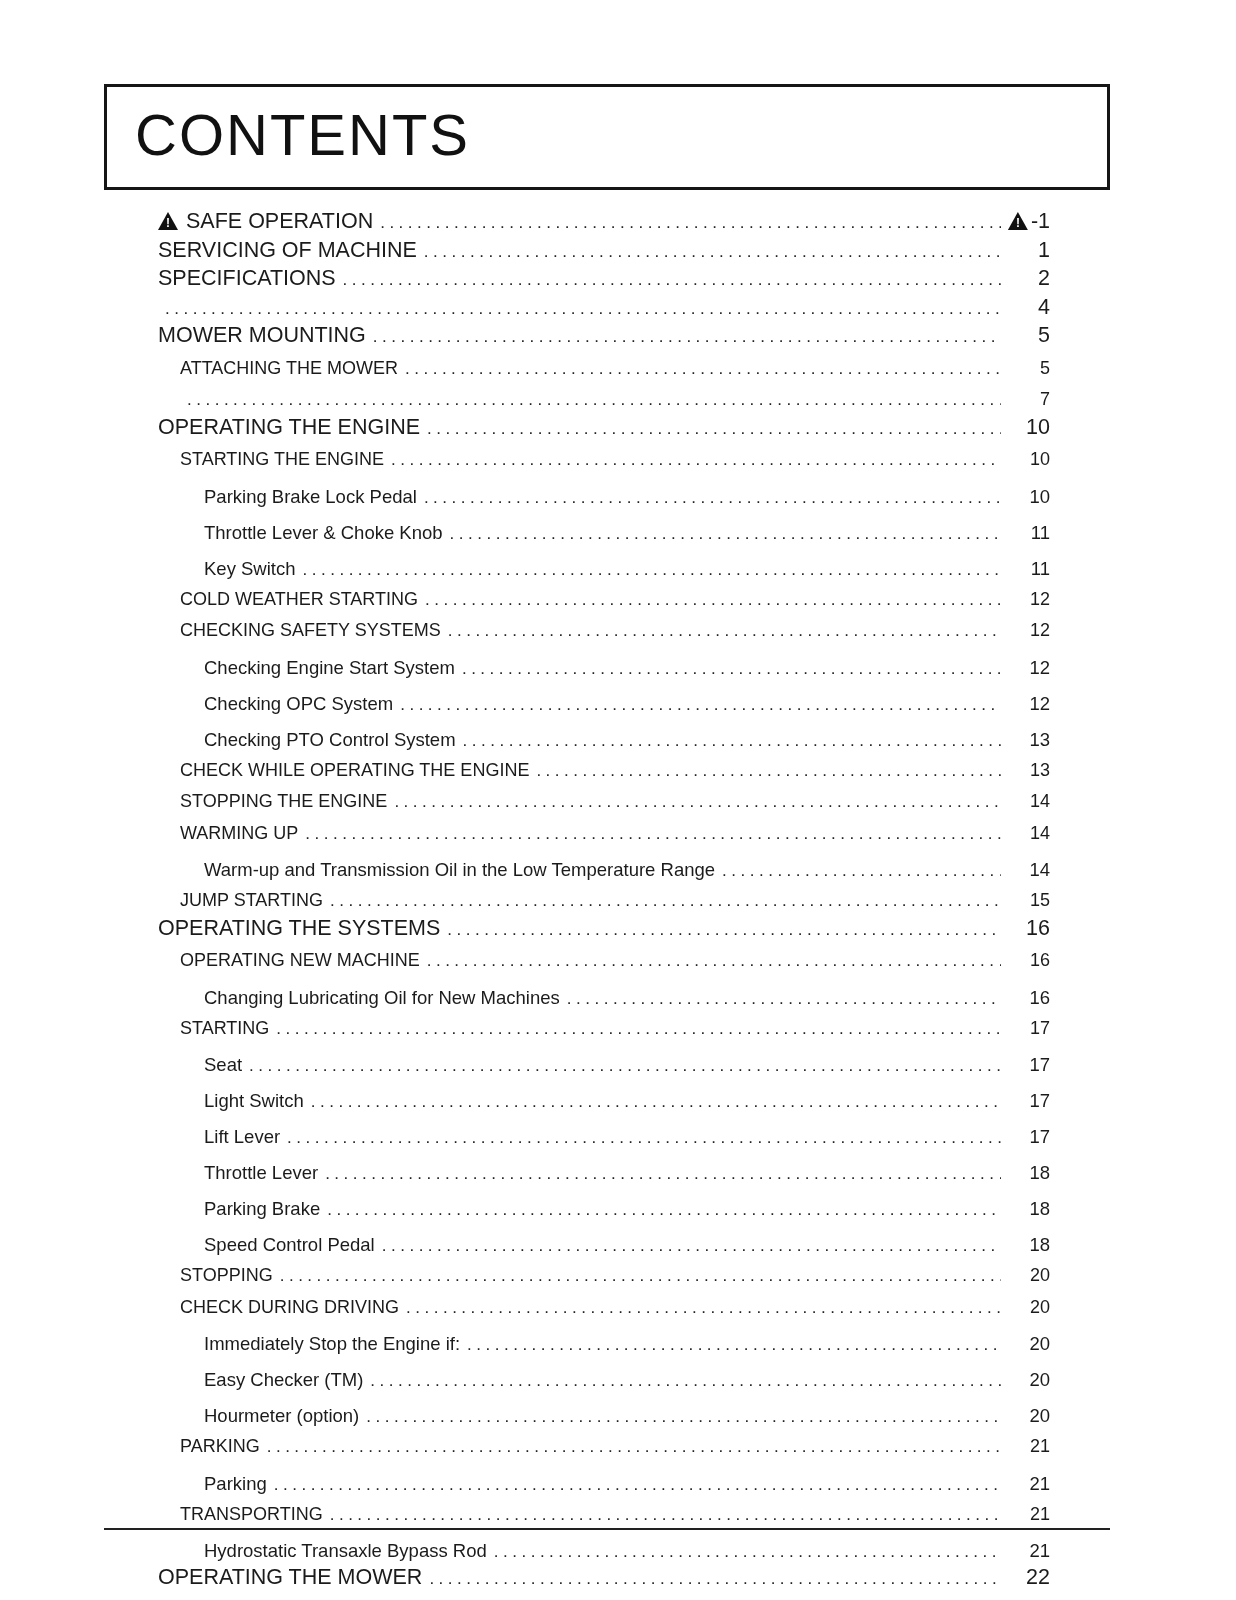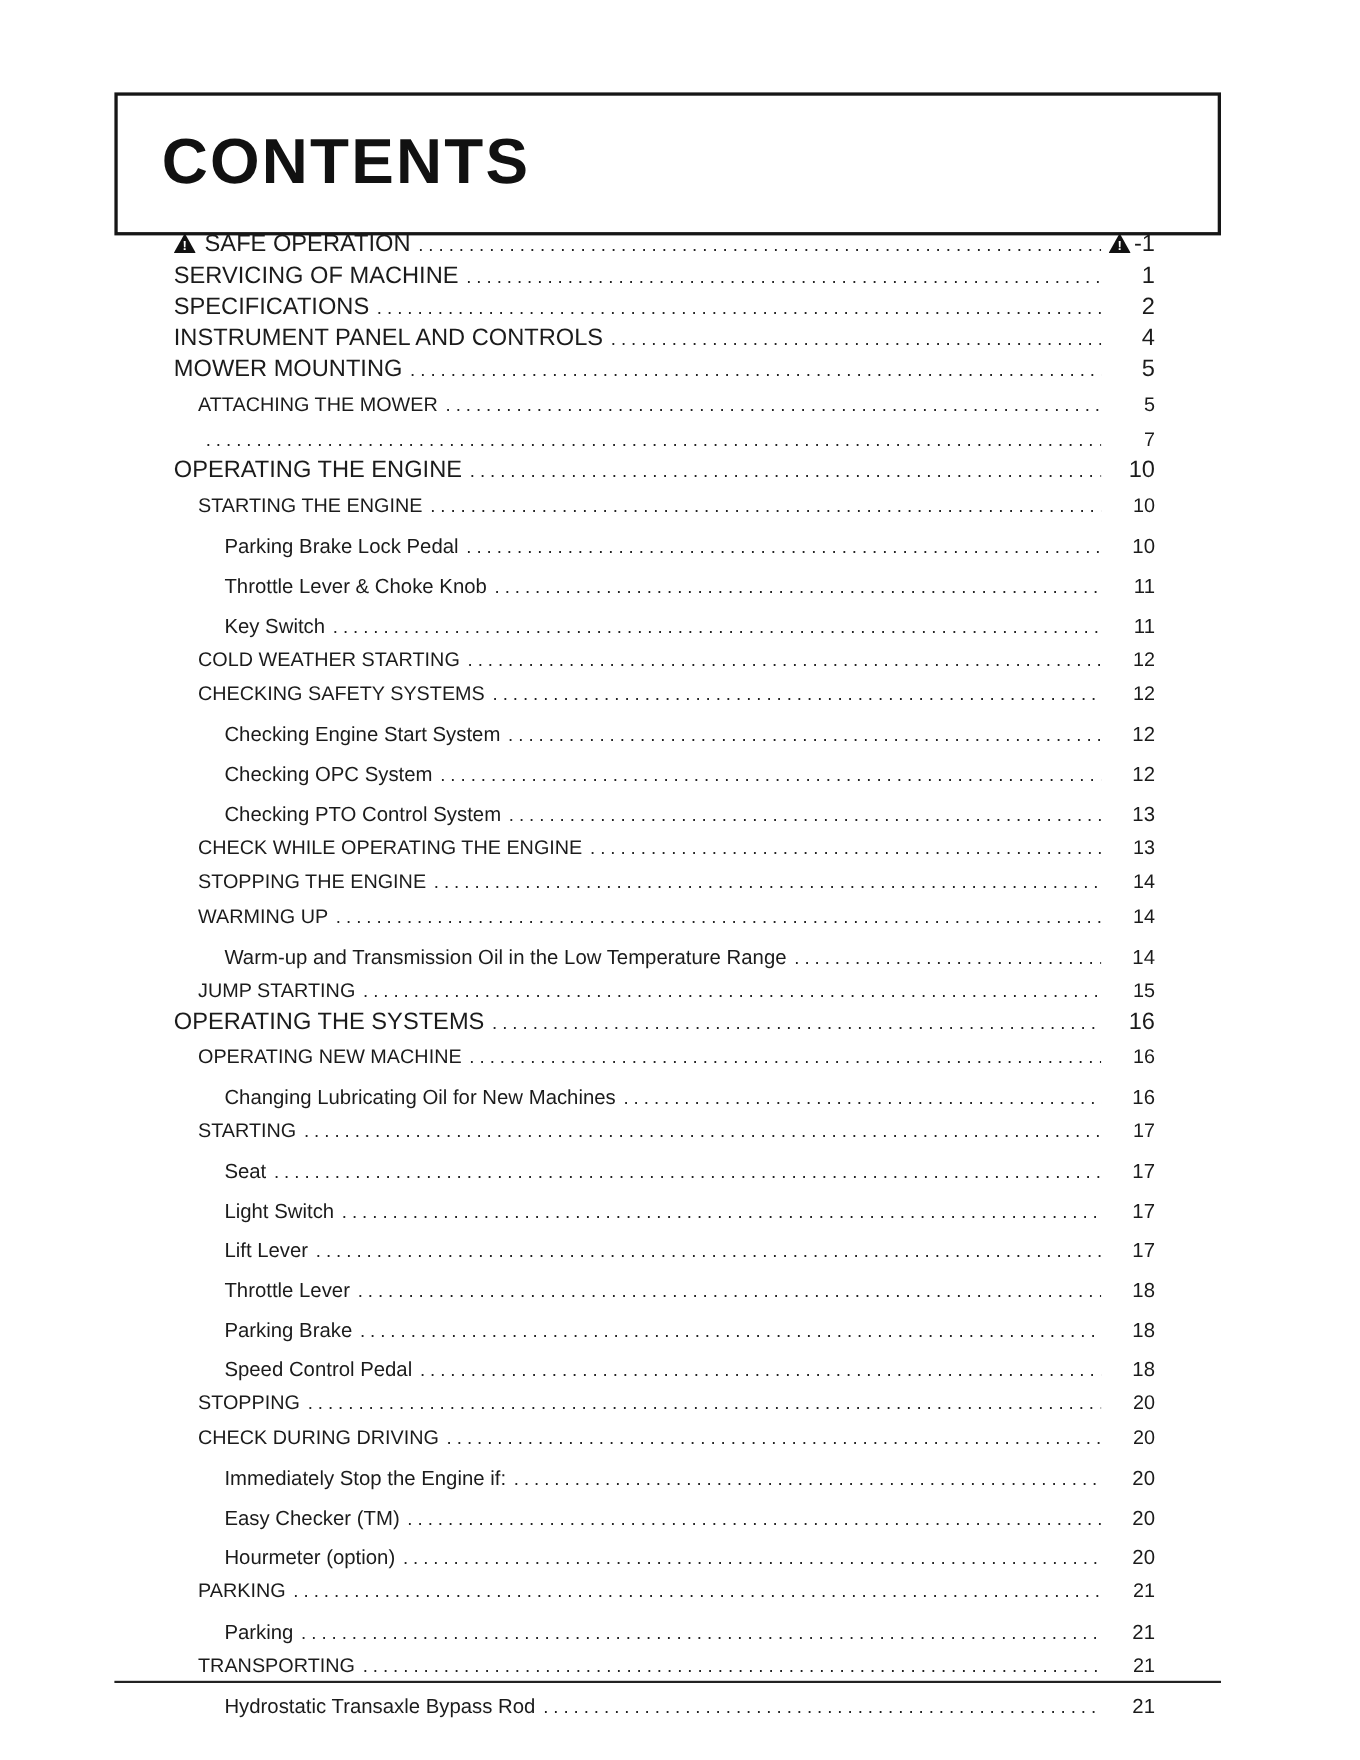--- a/index.html
+++ b/index.html
@@ -14,24 +14,24 @@
 
   .title-box {
     position:absolute;
     left:104px; top:84px;
     width:1006px;
     box-sizing:border-box;
     border:3px solid #161616;
     padding:10px 28px 14px 28px;
   }
   .title-box h1 {
-    margin:12px;
+    margin:0;
     font-size:58px;
     line-height:76px;
-    font-weight:bold;
+    font-weight:normal;
     letter-spacing:2px;
     color:#111;
   }
 
   .toc {
     position:absolute;
     left:158px; top:208px;
     width:892px;
   }
 
@@ -101,21 +101,20 @@
         <span class="label"><span>SERVICING OF MACHINE</span></span>
         <span class="leader"></span>
         <span class="pagenum"><span>1</span></span>
       </div>
       <div class="row lvl0">
         <span class="label"><span>SPECIFICATIONS</span></span>
         <span class="leader"></span>
         <span class="pagenum"><span>2</span></span>
       </div>
       <div class="row lvl0">
-        <span class="label"><span>INSTRUMENT PANEL AND CONTROLS</span></span>
         <span class="leader"></span>
         <span class="pagenum"><span>4</span></span>
       </div>
       <div class="row lvl0">
         <span class="label"><span>MOWER MOUNTING</span></span>
         <span class="leader"></span>
         <span class="pagenum"><span>5</span></span>
       </div>
       <div class="row lvl1">
         <span class="label"><span>ATTACHING THE MOWER</span></span>
@@ -288,16 +287,21 @@
       </div>
       <div class="row lvl1">
         <span class="label"><span>TRANSPORTING</span></span>
         <span class="leader"></span>
         <span class="pagenum"><span>21</span></span>
       </div>
       <div class="row lvl2">
         <span class="label"><span>Hydrostatic Transaxle Bypass Rod</span></span>
         <span class="leader"></span>
         <span class="pagenum"><span>21</span></span>
+      </div>
+      <div class="row lvl0">
+        <span class="label"><span>OPERATING THE MOWER</span></span>
+        <span class="leader"></span>
+        <span class="pagenum"><span>22</span></span>
       </div>
     </div>
   <div class="footer-rule"></div>
 </div>
 
 </body></html>

